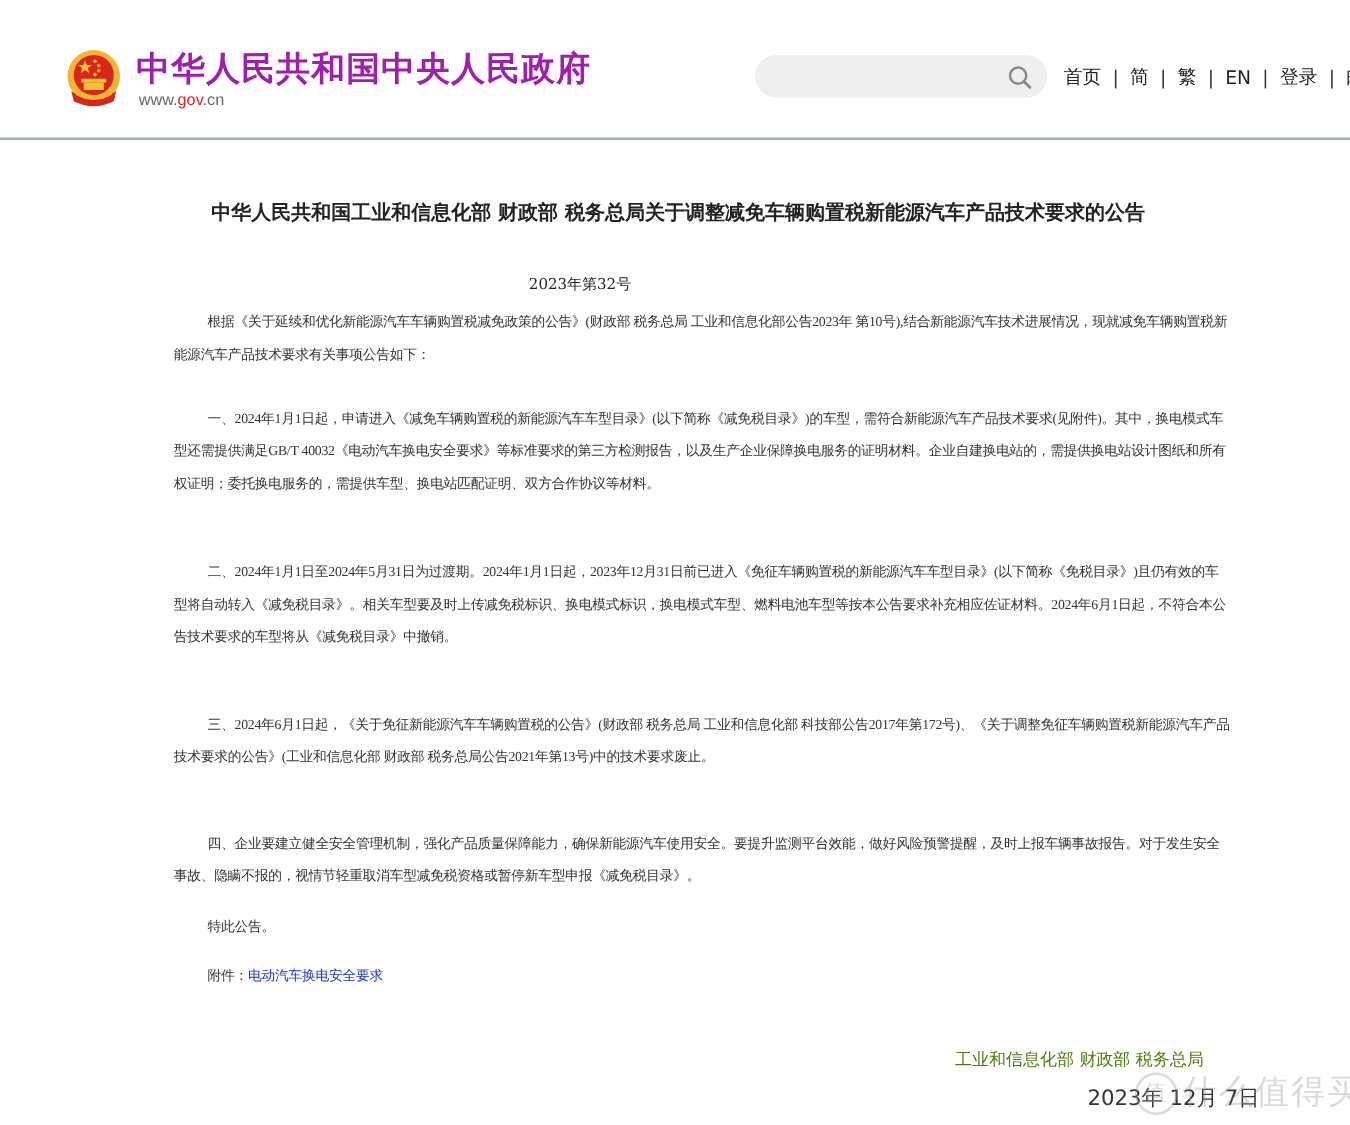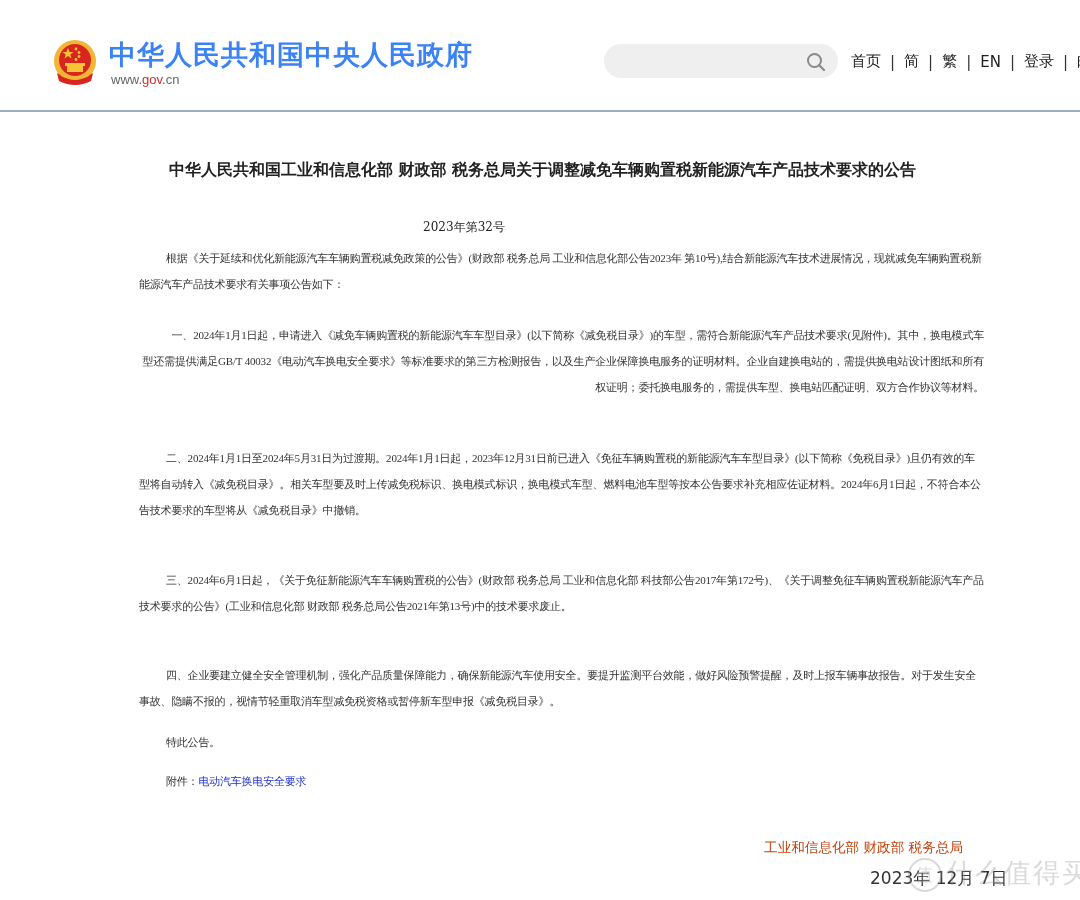--- a/index.html
+++ b/index.html
@@ -5,21 +5,21 @@
   html, body { margin:0; padding:0; }
   body {
     width:1080px; height:900px; overflow:hidden; background:#ffffff;
     font-family:"DejaVu Sans","Liberation Sans",sans-serif; color:#333;
     position:relative;
   }
   .header { position:absolute; left:0; top:0; width:1080px; height:111px; background:#fff; }
   .logo-emblem { position:absolute; left:53px; top:39px; width:44px; height:48px; }
   .site-title {
     position:absolute; left:109px; top:37px; font-size:27px; font-weight:bold;
-    color:#3b82f6; letter-spacing:1px; white-space:nowrap;
+    color:#a21caf; letter-spacing:1px; white-space:nowrap;
     font-family:Liberation Sans, sans-serif;
   }
   .site-url { position:absolute; left:111px; top:72px; font-size:13px; color:#666; font-family:"Liberation Sans",sans-serif; }
   .site-url .gov { color:#d52a27; }
   .search-box {
     position:absolute; left:604px; top:44px; width:234px; height:34px;
     background:#efefef; border-radius:17px;
   }
   .search-icon { position:absolute; right:12px; top:8px; width:20px; height:20px; }
   .top-nav {
@@ -39,21 +39,21 @@
   .doc-number {
     position:absolute; left:0; top:107px; width:928px; text-align:center; font-size:12px;
     font-family:"DejaVu Serif",serif; color:#222;
   }
   .para {
     position:absolute; left:139px; width:845px; font-size:11px; line-height:26px; color:#333;
     text-indent:27px; font-family:Liberation Serif, serif; letter-spacing:-0.2px;
   }
   .attach { color:#333; }
   .attach a { color:#2135c9; text-decoration:none; }
-  .signature { position:absolute; right:117px; top:727px; font-size:13.6px; color:#c2410c; }
+  .signature { position:absolute; right:117px; top:727px; font-size:13.6px; color:#4d7c0f; }
   .date { position:absolute; left:870px; top:755px; font-size:17px; color:#333; }
   .watermark {
     position:absolute; left:908px; top:855px; font-size:27px; color:rgba(150,150,150,0.35);
     white-space:nowrap; letter-spacing:2px;
   }
   .wm-circle {
     display:inline-block; width:30px; height:30px; border:2px solid rgba(150,150,150,0.35);
     border-radius:50%; font-size:18px; text-align:center; line-height:30px; vertical-align:middle;
     margin-right:4px;
   }
@@ -99,21 +99,21 @@
     <a>邮箱</a>
   </div>
 </div>
 <div class="divider"></div>
 
 <div class="article">
   <div class="title">中华人民共和国工业和信息化部 财政部 税务总局关于调整减免车辆购置税新能源汽车产品技术要求的公告</div>
   <div class="doc-number">2023年第32号</div>
 
   <p class="para" style="top:133px;margin:0;">根据《关于延续和优化新能源汽车车辆购置税减免政策的公告》(财政部 税务总局 工业和信息化部公告2023年 第10号),结合新能源汽车技术进展情况，现就减免车辆购置税新能源汽车产品技术要求有关事项公告如下：</p>
-  <p class="para" style="top:210px;margin:0;text-align:right;">一、2024年1月1日起，申请进入《减免车辆购置税的新能源汽车车型目录》(以下简称《减免税目录》)的车型，需符合新能源汽车产品技术要求(见附件)。其中，换电模式车型还需提供满足GB/T 40032《电动汽车换电安全要求》等标准要求的第三方检测报告，以及生产企业保障换电服务的证明材料。企业自建换电站的，需提供换电站设计图纸和所有权证明；委托换电服务的，需提供车型、换电站匹配证明、双方合作协议等材料。</p>
+  <p class="para" style="top:210px;margin:0;">一、2024年1月1日起，申请进入《减免车辆购置税的新能源汽车车型目录》(以下简称《减免税目录》)的车型，需符合新能源汽车产品技术要求(见附件)。其中，换电模式车型还需提供满足GB/T 40032《电动汽车换电安全要求》等标准要求的第三方检测报告，以及生产企业保障换电服务的证明材料。企业自建换电站的，需提供换电站设计图纸和所有权证明；委托换电服务的，需提供车型、换电站匹配证明、双方合作协议等材料。</p>
   <p class="para" style="top:333px;margin:0;">二、2024年1月1日至2024年5月31日为过渡期。2024年1月1日起，2023年12月31日前已进入《免征车辆购置税的新能源汽车车型目录》(以下简称《免税目录》)且仍有效的车型将自动转入《减免税目录》。相关车型要及时上传减免税标识、换电模式标识，换电模式车型、燃料电池车型等按本公告要求补充相应佐证材料。2024年6月1日起，不符合本公告技术要求的车型将从《减免税目录》中撤销。</p>
   <p class="para" style="top:455px;margin:0;">三、2024年6月1日起，《关于免征新能源汽车车辆购置税的公告》(财政部 税务总局 工业和信息化部 科技部公告2017年第172号)、《关于调整免征车辆购置税新能源汽车产品技术要求的公告》(工业和信息化部 财政部 税务总局公告2021年第13号)中的技术要求废止。</p>
   <p class="para" style="top:550px;margin:0;">四、企业要建立健全安全管理机制，强化产品质量保障能力，确保新能源汽车使用安全。要提升监测平台效能，做好风险预警提醒，及时上报车辆事故报告。对于发生安全事故、隐瞒不报的，视情节轻重取消车型减免税资格或暂停新车型申报《减免税目录》。</p>
   <p class="para" style="top:617px;margin:0;">特此公告。</p>
   <p class="para attach" style="top:656px;margin:0;"><span>附件：</span><a>电动汽车换电安全要求</a></p>
 
   <div class="signature">工业和信息化部 财政部 税务总局</div>
   <div class="date">2023年 12月 7日</div>
 </div>
 

